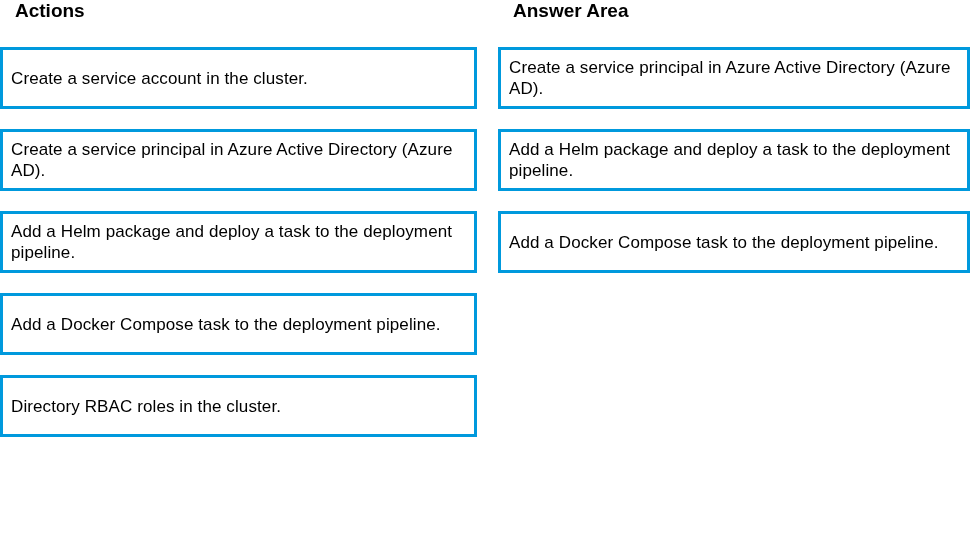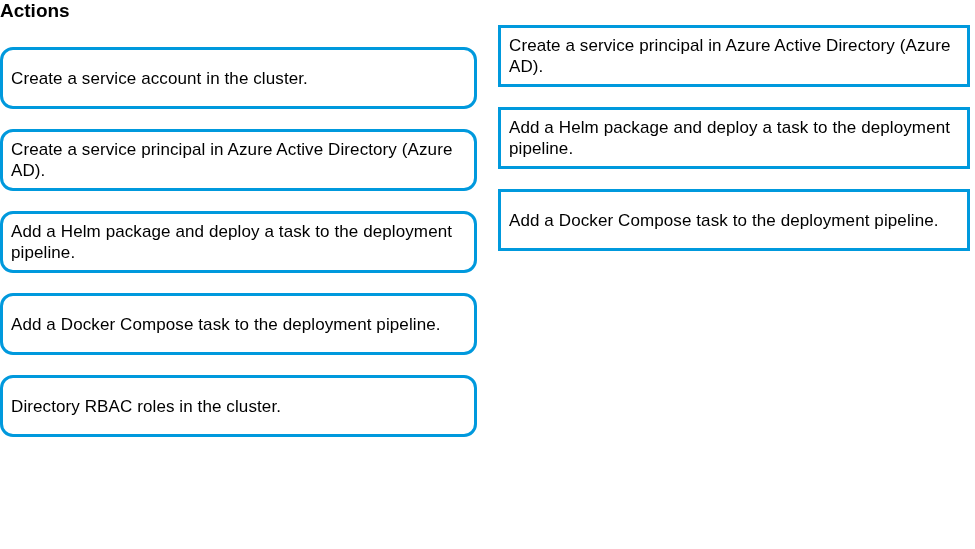--- a/index.html
+++ b/index.html
@@ -29,41 +29,40 @@
     width: 480px;
   }
   .col-answer {
     left: 498px;
     width: 477px;
   }
   .col-heading {
     font-size: 19px;
     font-weight: bold;
     line-height: 22px;
-    padding-left: 0;
+    padding-left: 15px;
     margin-top: 0px;
     white-space: nowrap;
   }
   .tiles {
     position: relative;
     margin-top: 25px;
   }
   .tile {
     box-sizing: border-box;
     border: 3px solid #0099dd;
     background: #ffffff;
     height: 62px;
     margin-bottom: 20px;
     display: flex;
     align-items: center;
     padding: 0 8px;
   }
   .col-actions .tile {
     width: 477px;
-    border-radius: 13px;
   }
   .col-answer .tile {
     width: 472px;
   }
   .tile-text {
     font-size: 17px;
     line-height: 21px;
     letter-spacing: 0.1px;
   }
 </style>
@@ -87,20 +86,21 @@
       <div class="tile">
         <span class="tile-text">Add a Docker Compose task to the deployment pipeline.</span>
       </div>
       <div class="tile">
         <span class="tile-text">Directory RBAC roles in the cluster.</span>
       </div>
     </div>
   </div>
 
   <div class="column col-answer">
+    <div class="col-heading">Answer Area</div>
     <div class="tiles">
       <div class="tile">
         <span class="tile-text">Create a service principal in Azure Active Directory (Azure AD).</span>
       </div>
       <div class="tile">
         <span class="tile-text">Add a Helm package and deploy a task to the deployment pipeline.</span>
       </div>
       <div class="tile">
         <span class="tile-text">Add a Docker Compose task to the deployment pipeline.</span>
       </div>

